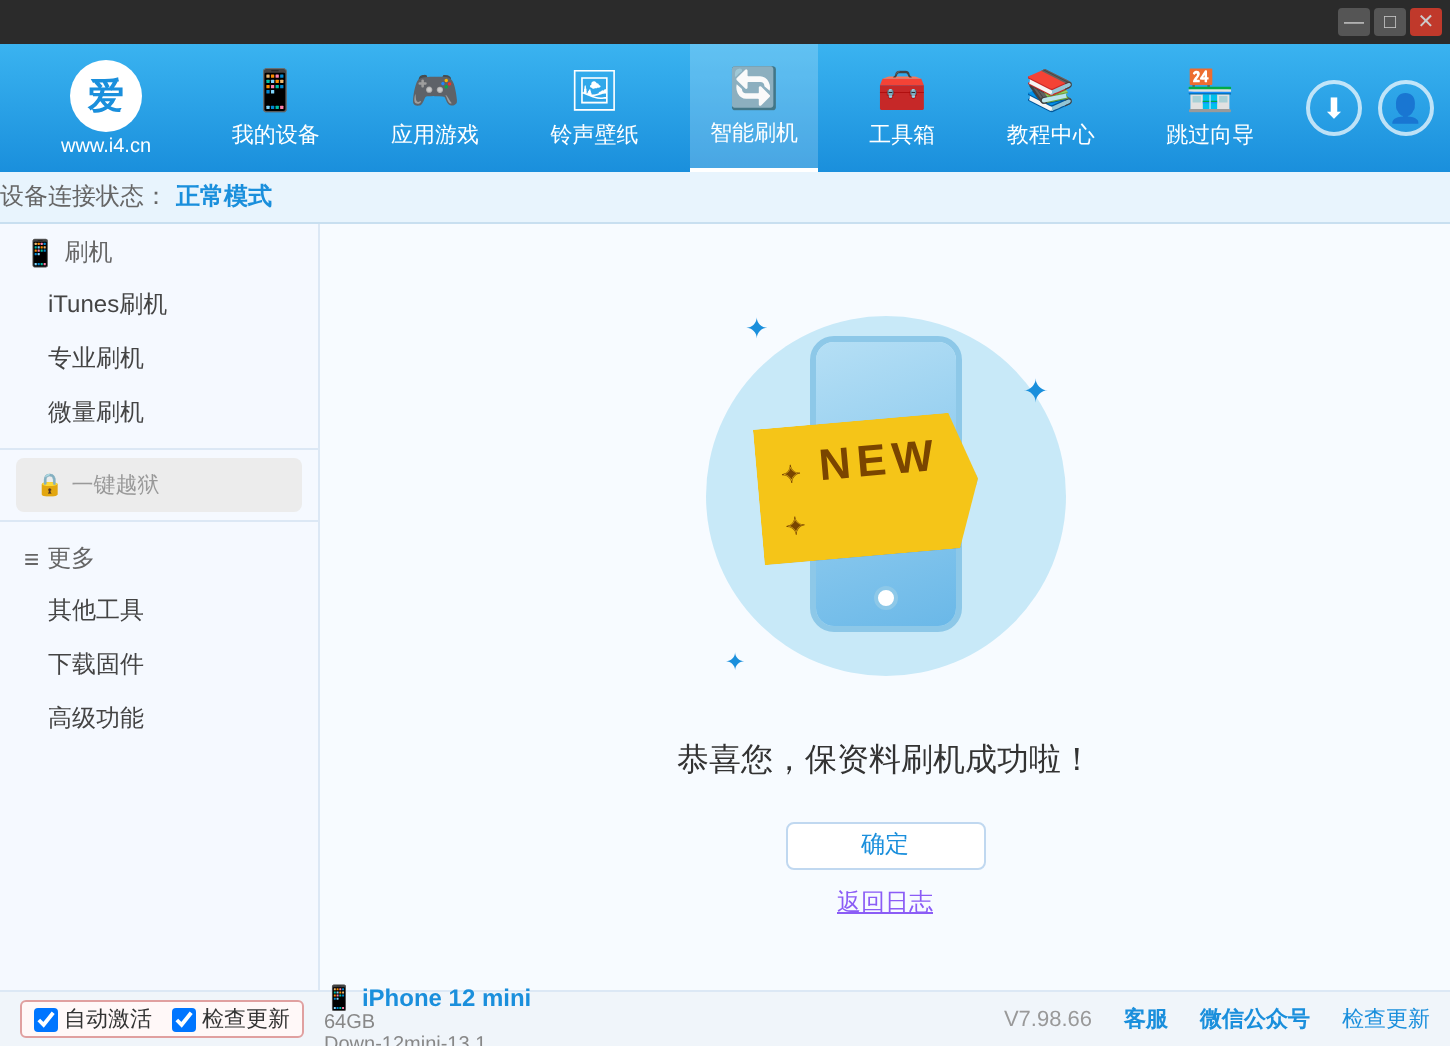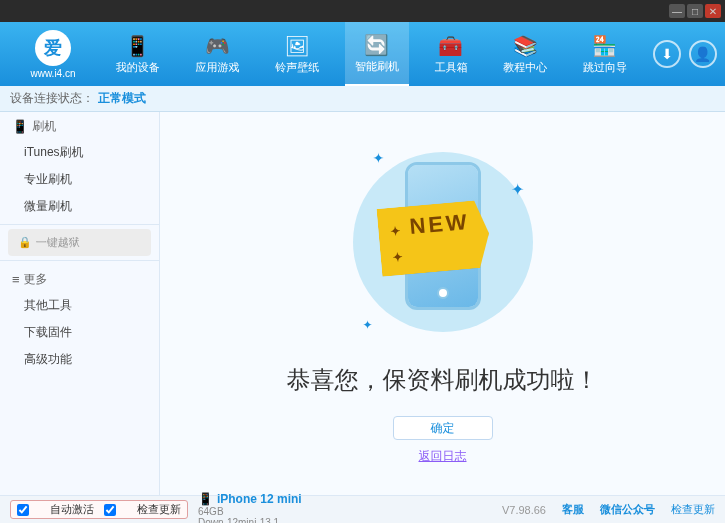--- a/index.html
+++ b/index.html
@@ -85,21 +85,21 @@
       color: white; cursor: pointer; font-size: 14px;
     }
 
     
     .statusbar {
       height: 26px;
       background: #e8f4fd;
       border-bottom: 1px solid #c8dff0;
       display: flex;
       align-items: center;
-      padding: 0 10px;
+      padding: 0 0;
       font-size: 12px;
       color: #333;
     }
     .status-label { color: #666; }
     .status-value { color: #1a8fdc; font-weight: bold; margin-left: 4px; }
 
     
     .main-layout {
       display: flex;
       height: calc(523px - 22px - 64px - 26px - 28px);
@@ -165,21 +165,21 @@
     .content {
       flex: 1;
       display: flex;
       align-items: center;
       justify-content: center;
       background: #f7fbff;
       flex-direction: column;
     }
 
     .success-title {
-      font-size: 24px;
+      font-size: 16px;
       color: #333;
       margin-bottom: 20px;
       font-weight: normal;
     }
     .confirm-btn {
       width: 100px;
       height: 24px;
       background: white;
       border: 1px solid #c0d8f0;
       border-radius: 4px;
@@ -216,21 +216,21 @@
       align-items: center;
       gap: 4px;
       border: 1px solid #e0a0a0;
       padding: 1px 6px;
       border-radius: 3px;
       background: #fff8f8;
     }
     .checkbox-item {
       display: flex;
       align-items: center;
-      gap: 21px;
+      gap: 3px;
       font-size: 11px;
       color: #333;
     }
     .checkbox-item input[type=checkbox] {
       width: 12px; height: 12px;
     }
     .device-info {
       display: flex;
       flex-direction: column;
       justify-content: center;

